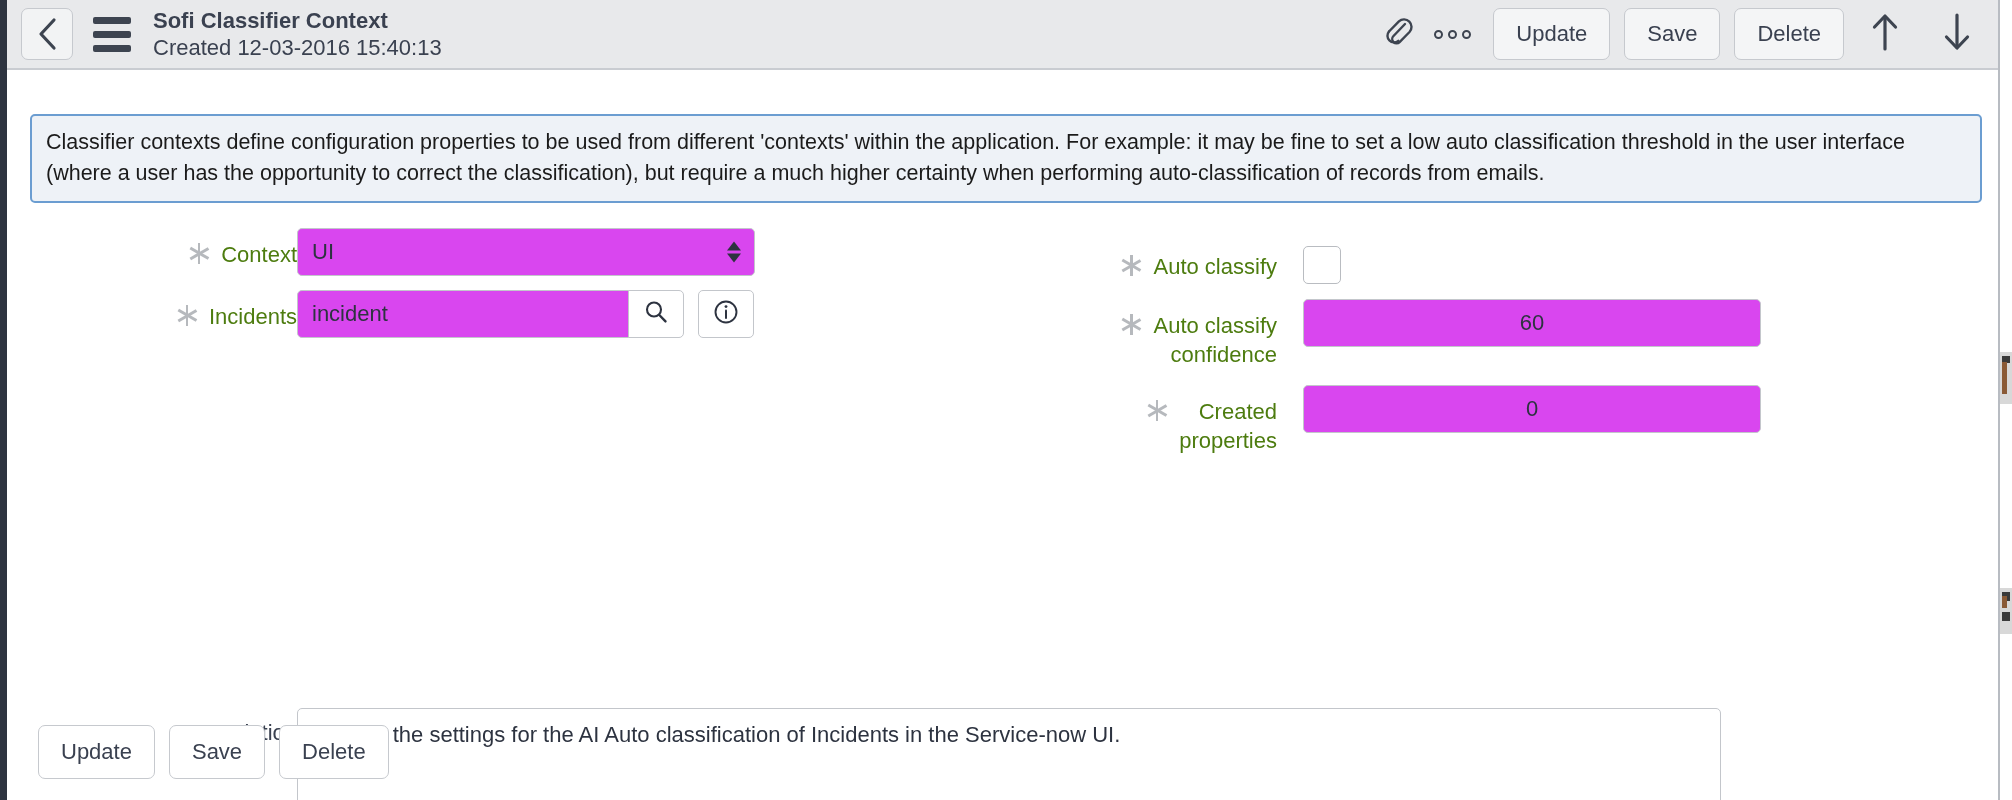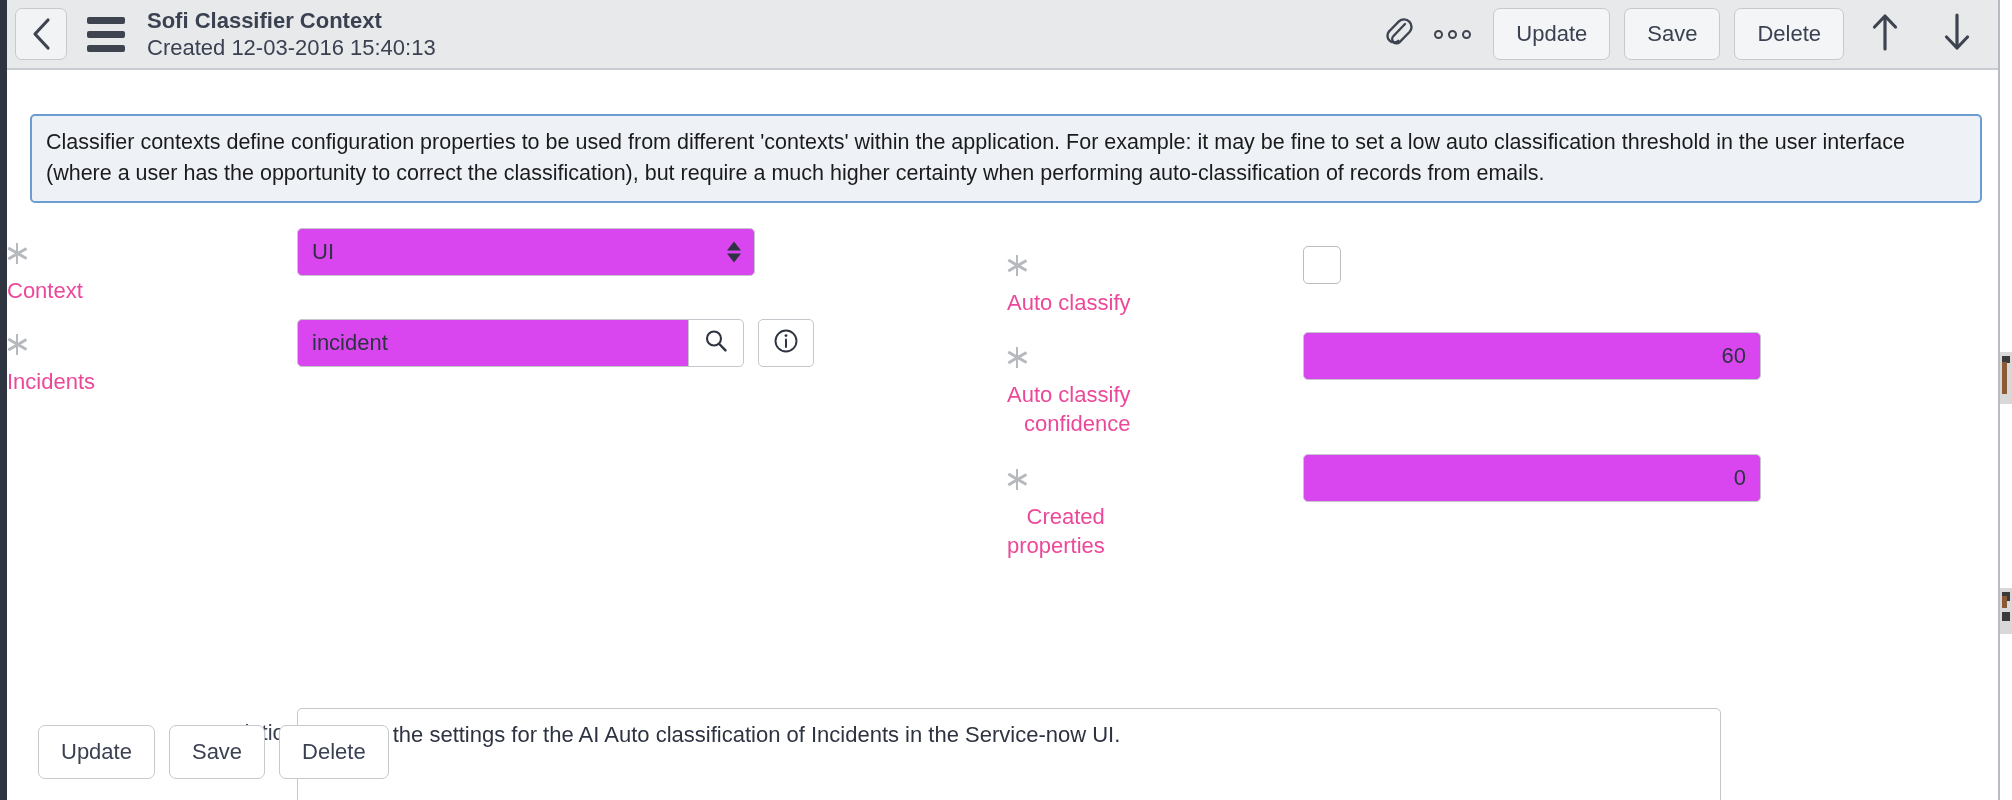--- a/index.html
+++ b/index.html
@@ -63,21 +63,21 @@
     width: 2005px; height: 70px;
     background: #e8e9eb;
     border-bottom: 2px solid #c9ccd1;
     display: flex;
     align-items: center;
   }
 
   .hdr-left {
     display: flex;
     align-items: center;
-    padding-left: 8px;
+    padding-left: 14px;
     flex: 0 0 auto;
   }
 
   .back-btn {
     width: 52px; height: 52px;
     background: #f2f3f4;
     border: 1.5px solid #c6c9ce;
     border-radius: 7px;
     display: flex;
     align-items: center;
@@ -206,25 +206,24 @@
     align-items: flex-start;
     margin-bottom: 0;
   }
 
   .lbl {
     display: flex;
     align-items: flex-start;
     justify-content: flex-end;
     gap: 12px;
     font-size: 22px;
-    color: #ec4899;
+    color: #4d7c0f;
     padding-top: 12px;
     text-align: right;
     line-height: 1.32;
-    flex-direction: column;
   }
   .lbl-l { width: 290px; }
   .lbl-r { width: 270px; }
 
   .lbl .txt { display: block; }
 
   .star {
     flex: 0 0 auto;
     width: 20px; height: 22px;
     position: relative;
@@ -276,21 +275,21 @@
   .spin .up, .spin .dn {
     width: 0; height: 0;
     border-left: 7px solid transparent;
     border-right: 7px solid transparent;
   }
   .spin .up { border-bottom: 9px solid #2d3340; }
   .spin .dn { border-top: 9px solid #2d3340; }
 
   .ref-wrap { display: flex; align-items: flex-start; gap: 0; }
   .ref-input {
-    width: 392px;
+    width: 332px;
     border-top-right-radius: 0;
     border-bottom-right-radius: 0;
   }
   .sq-btn {
     width: 56px; height: 48px;
     border: 1.5px solid #c3c6cb;
     background: #ffffff;
     display: flex;
     align-items: center;
     justify-content: center;
@@ -307,21 +306,21 @@
     width: 38px; height: 38px;
     border: 1.5px solid #b9bcc1;
     border-radius: 5px;
     background: #ffffff;
     cursor: pointer;
     margin-top: 6px;
   }
 
   .num-input {
     width: 458px;
-    text-align: right;
+    text-align: center;
   }
 
   .desc-row {
     position: absolute;
     left: 0; top: 480px;
     display: flex;
     align-items: flex-start;
   }
   .desc-lbl {
     width: 290px;

